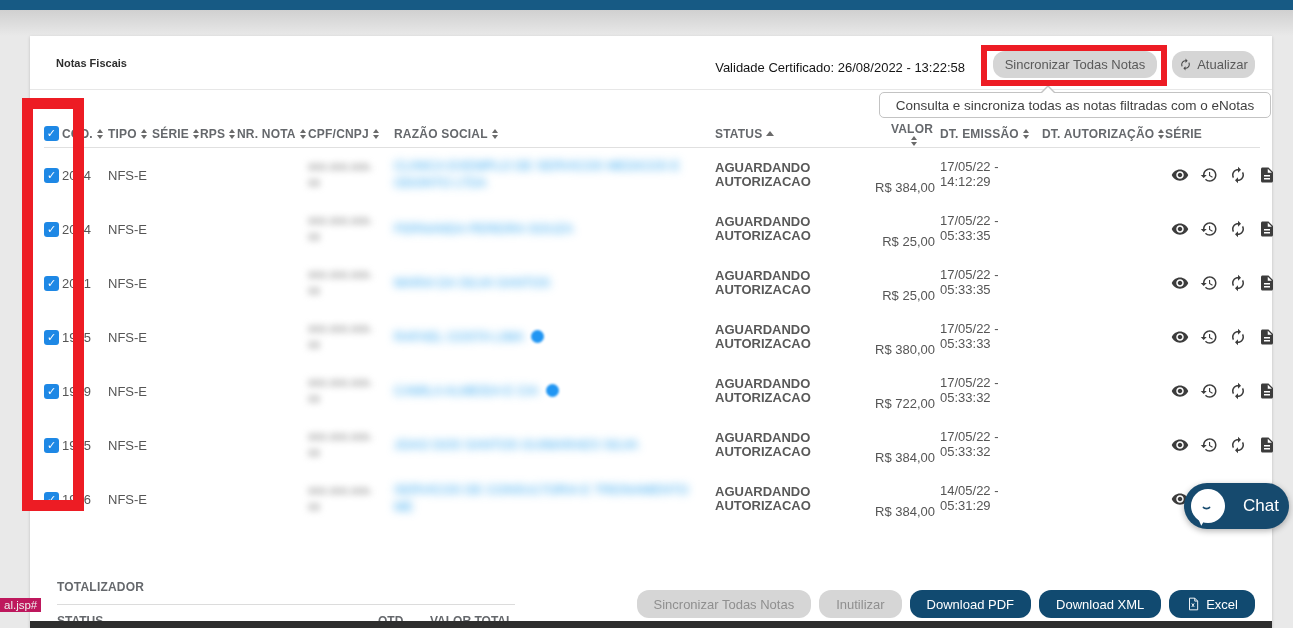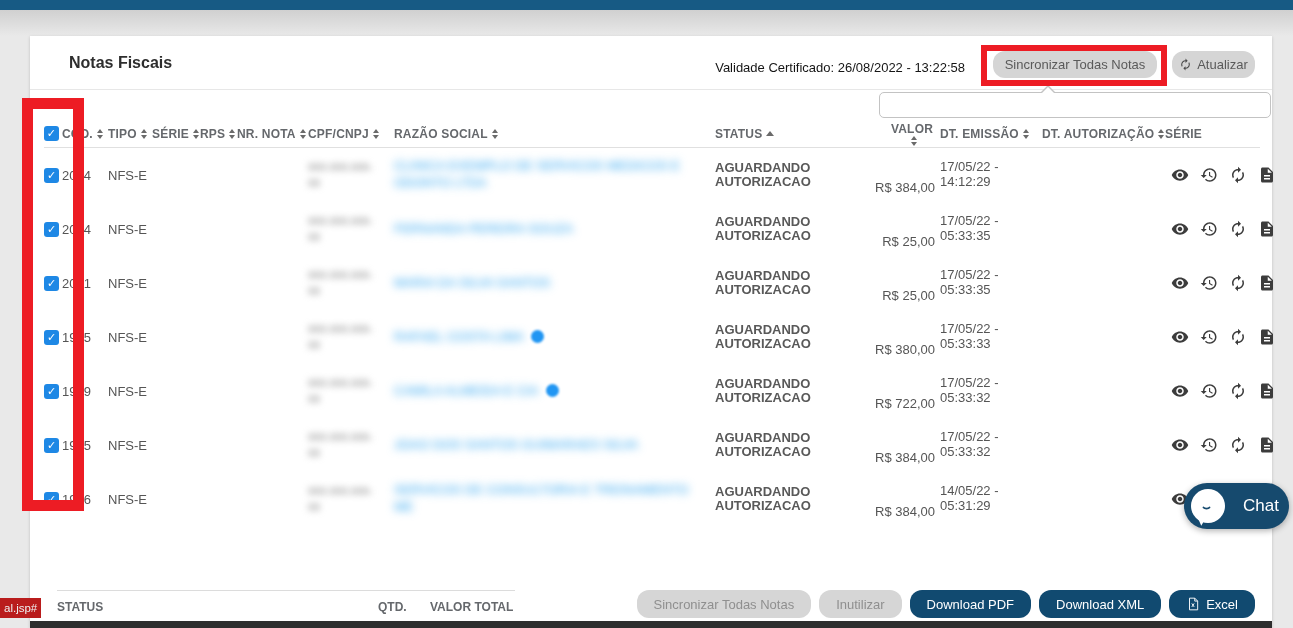--- a/index.html
+++ b/index.html
@@ -10,21 +10,21 @@
   }
   .topbar { position:absolute; left:0; top:0; width:100%; height:10px; background:#175a84; }
   .top-gradient { position:absolute; left:0; top:10px; width:100%; height:26px;
     background:linear-gradient(#d0d0d0,#e9e9e9); }
 
   .card { position:absolute; left:30px; top:36px; width:1242px; height:592px;
     background:#fff; box-shadow:0 1px 3px rgba(0,0,0,.18); }
 
   
   .card-header { position:relative; height:54px; border-bottom:1px solid #e7e7e7; }
-  .page-title { font-size:16px; font-weight:bold; color:#2e2e2e; line-height:54px; padding-left:39px; }
+  .page-title { font-size:11px; font-weight:bold; color:#2e2e2e; line-height:54px; padding-left:26px; }
   .cert { position:absolute; top:0; right:307px; height:62px; display:flex; align-items:center;
     font-size:13px; font-weight:normal; color:#151515; white-space:nowrap; }
   .btn { border:none; border-radius:12px; font-family:inherit; font-size:13px; cursor:pointer;
     display:inline-flex; align-items:center; justify-content:center; }
   .btn-gray { background:#d5d5d5; color:#5a5a5a; }
   .btn-sync-all { position:absolute; left:963px; top:15px; width:164px; height:27px; }
   .btn-atualizar { position:absolute; left:1142px; top:15px; width:83px; height:27px; gap:5px; }
   .btn-atualizar svg { width:13px; height:13px; fill:#4a4a4a; }
 
   
@@ -91,21 +91,21 @@
     border-radius:23px; display:flex; align-items:center; z-index:11; cursor:pointer;
     box-shadow:0 2px 6px rgba(0,0,0,.3); }
   .chat-bubble { width:34px; height:34px; background:#fff; border-radius:50%; margin-left:7px;
     position:relative; display:flex; align-items:center; justify-content:center; }
   .chat-bubble::after { content:""; position:absolute; left:3px; bottom:-2px; width:0; height:0;
     border-left:9px solid transparent; border-right:2px solid transparent; border-top:10px solid #fff;
     transform:rotate(18deg); }
   .chat-bubble svg { width:18px; height:18px; stroke:#164a6e; fill:none; stroke-width:2.4; stroke-linecap:round; }
   .chat-label { color:#fff; font-size:17px; margin-left:18px; }
 
-  .status-bar { position:absolute; left:0; top:598px; height:20px; background:#b91c1c; color:#efefef;
+  .status-bar { position:absolute; left:0; top:598px; height:14px; background:#be185d; color:#efefef;
     font-size:11.5px; display:flex; align-items:center; padding:0 4px; z-index:11; }
 </style>
 </head>
 <body>
 
 <div class="topbar"></div>
 <div class="top-gradient"></div>
 
 <div class="card">
 
@@ -116,20 +116,21 @@
     <button class="btn btn-gray btn-atualizar">
       <svg viewBox="0 0 24 24">
           <path d="M12 6v3l4-4-4-4v3c-4.42 0-8 3.58-8 8 0 1.57.46 3.03 1.24 4.26L6.7 14.8c-.45-.83-.7-1.79-.7-2.8 0-3.31 2.69-6 6-6zm6.76 1.74L17.3 9.2c.44.84.7 1.79.7 2.8 0 3.31-2.69 6-6 6v-3l-4 4 4 4v-3c4.42 0 8-3.58 8-8 0-1.57-.46-3.03-1.24-4.26z"></path>
         </svg>
       <span>Atualizar</span>
     </button>
   </div>
 
   <div class="tooltip">
     <i class="caret"></i>
+    <span>Consulta e sincroniza todas as notas filtradas com o eNotas</span>
   </div>
 
   <div class="thead tgrid">
     <div class="th">
       <span class="checkbox">✓</span>
     </div>
     <div class="th">
         <span class="lbl">COD.</span>
         <span class="sort-both">
           <i class="up"></i>
@@ -463,20 +464,21 @@
             <path d="M12 6v3l4-4-4-4v3c-4.42 0-8 3.58-8 8 0 1.57.46 3.03 1.24 4.26L6.7 14.8c-.45-.83-.7-1.79-.7-2.8 0-3.31 2.69-6 6-6zm6.76 1.74L17.3 9.2c.44.84.7 1.79.7 2.8 0 3.31-2.69 6-6 6v-3l-4 4 4 4v-3c4.42 0 8-3.58 8-8 0-1.57-.46-3.03-1.24-4.26z"></path>
           </svg>
       <svg class="ico" viewBox="0 0 24 24">
             <path d="M14 2H6c-1.1 0-2 .9-2 2v16c0 1.1.9 2 2 2h12c1.1 0 2-.9 2-2V8l-6-6zm2 16H8v-2h8v2zm0-4H8v-2h8v2zm-3-5V3.5L18.5 9H13z"></path>
           </svg>
     </div>
   </div>
 </div>
 
   <div class="totalizador">
+    <div class="tot-title">TOTALIZADOR</div>
     <div class="tot-divider"></div>
     <div class="tot-grid">
       <div>STATUS</div>
       <div>QTD.</div>
       <div>VALOR TOTAL</div>
     </div>
   </div>
 
   <div class="footer-actions">
     <button class="btn btn-gray">Sincronizar Todas Notas</button>

